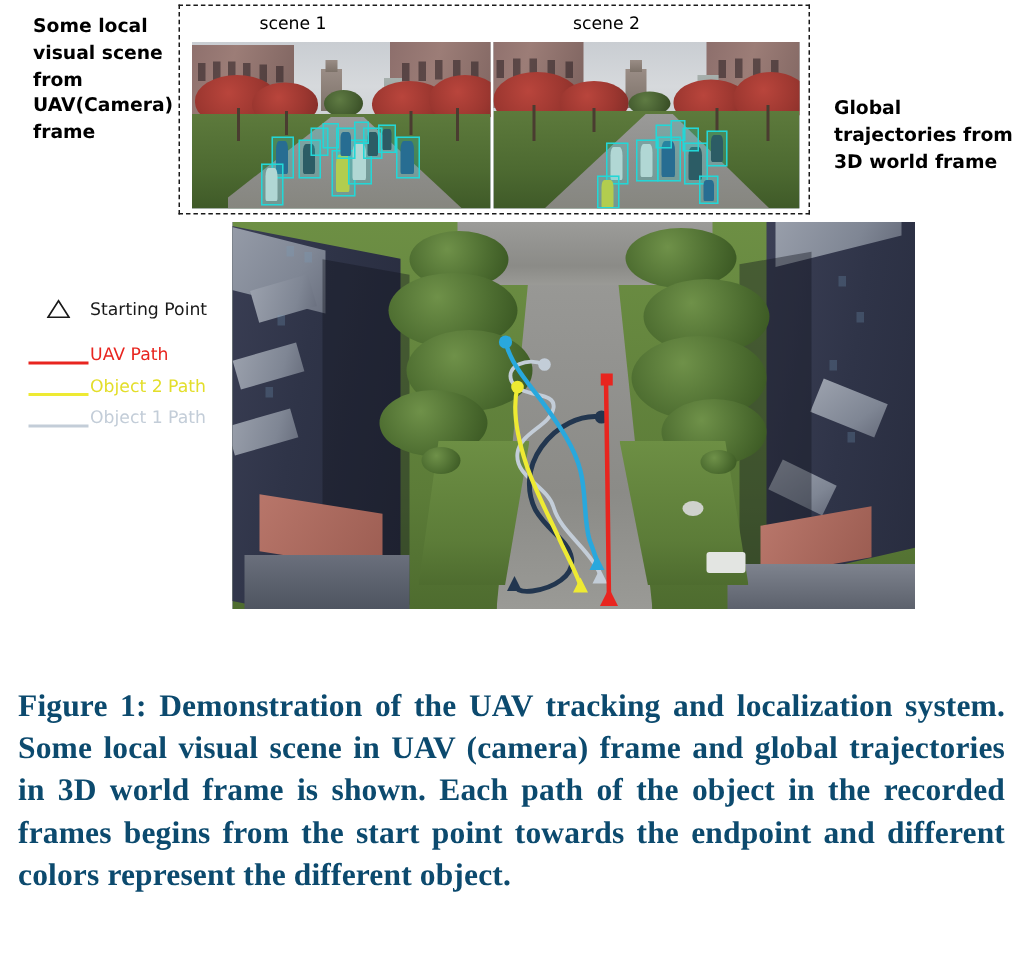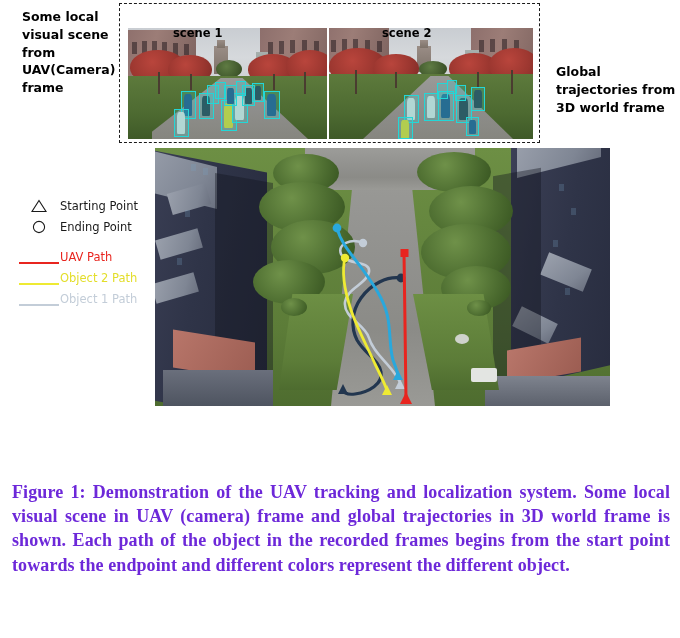--- a/index.html
+++ b/index.html
@@ -32,23 +32,23 @@
     position: absolute;
     left: 119px;
     top: 3px;
     width: 421px;
     height: 140px;
     border: 1.6px dashed #1a1a1a;
     box-sizing: border-box;
   }
   .scene-label {
     position: absolute;
-    top: 22px;
+    top: 4px;
     font-family: "DejaVu Sans", sans-serif;
-    font-weight: bold;
+    font-weight: normal;
     font-size: 11.5px;
     color: #000;
     z-index: 6;
   }
   #scene-1-label { left: 53px; }
   #scene-2-label { left: 262px; }
 
   .scene-img {
     position: absolute;
     top: 24px;
@@ -187,27 +187,26 @@
   }
 
   
   #caption {
     position: absolute;
     left: 12px;
     top: 456px;
     width: 658px;
     font-family: "Liberation Serif", serif;
     font-weight: bold;
-    font-size: 18px;
+    font-size: 21px;
     line-height: 1.345;
-    color: #6d28d9;
+    color: #0c4a6e;
     text-align: justify;
     text-justify: inter-word;
     letter-spacing: 0.1px;
-    margin-top: 24px;
   }
 </style>
 </head>
 <body>
 
 <div class="annot" id="annot-left">Some local visual scene from UAV(Camera) frame</div>
 
 <div class="annot" id="annot-right">Global trajectories from 3D world frame</div>
 
 <div id="scene-panel">
@@ -324,28 +323,20 @@
 
   <div class="legend-row">
     <span class="legend-sym">
       <svg width="16" height="14" viewBox="0 0 16 14" aria-hidden="true">
         <polygon points="8,1.5 15,12.5 1,12.5" fill="none" stroke="#1a1a1a" stroke-width="1.1"></polygon>
       </svg>
     </span>
     <span class="legend-txt">Starting Point</span>
   </div>
 
-  <div class="legend-row">
-    <span class="legend-sym">
-      <svg width="16" height="14" viewBox="0 0 16 14" aria-hidden="true">
-        <circle cx="8" cy="7" r="5.6" fill="none" stroke="#1a1a1a" stroke-width="1.1"></circle>
-      </svg>
-    </span>
-    <span class="legend-txt">Ending Point</span>
-  </div>
 
   <div class="spacer"></div>
 
   <div class="legend-row">
     <span class="legend-sym">
       <span class="legend-line" style="background:#e8251f;"></span>
     </span>
     <span class="legend-txt" style="color:#e8251f;">UAV  Path</span>
   </div>
 

